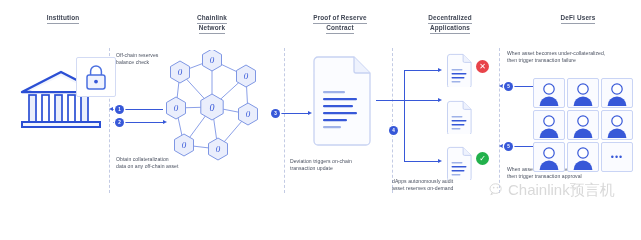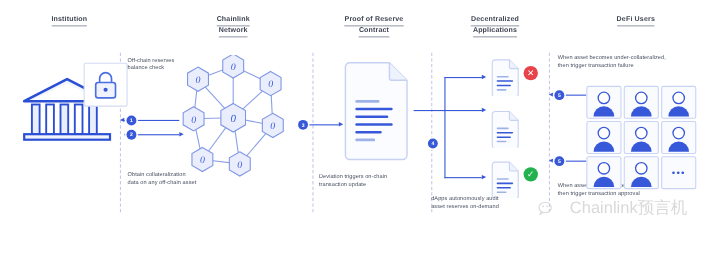--- a/index.html
+++ b/index.html
@@ -122,21 +122,21 @@
   }
   .ucard .dots{
     position:absolute;left:0;top:0;right:0;bottom:0;
     text-align:center;line-height:28px;
     color:#3758d8;font-size:9px;letter-spacing:1px;
   }
 
   
   #watermark{
     position:absolute;left:489px;top:181px;
-    display:flex;align-items:center;gap:13px;
+    display:flex;align-items:center;gap:3px;
     color:#d9d9d9;
     font-size:15px;
     line-height:17px;
     white-space:nowrap;
     user-select:none;
   }
 </style>
 </head>
 <body>
 

